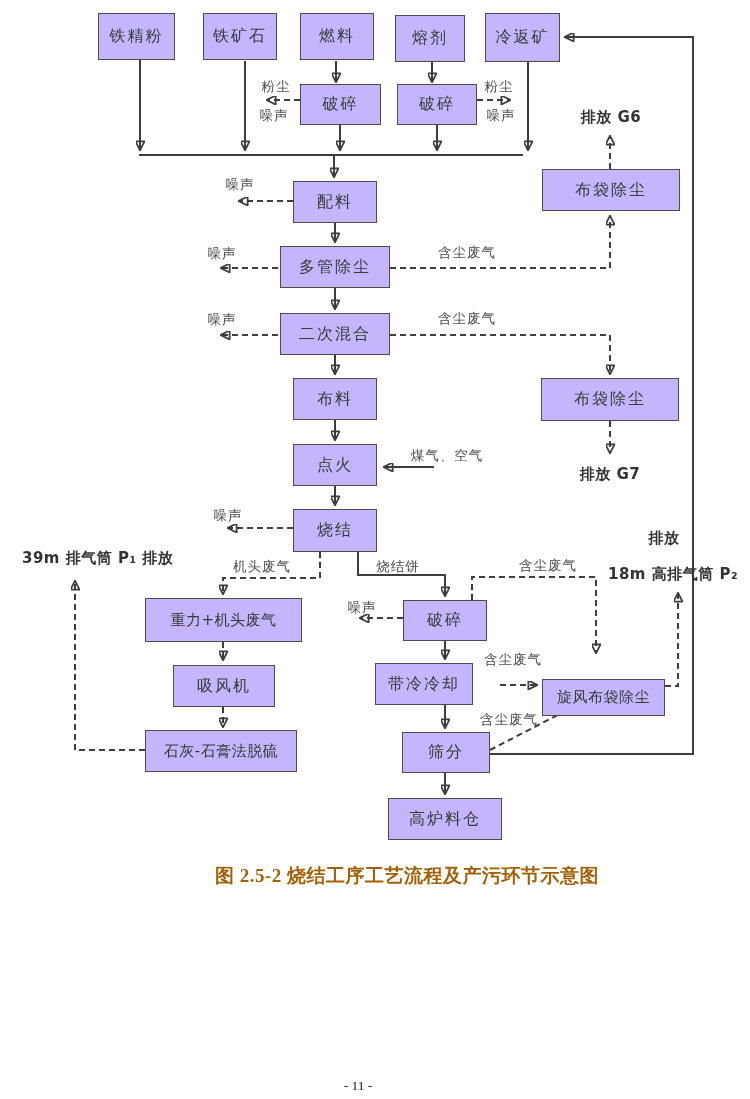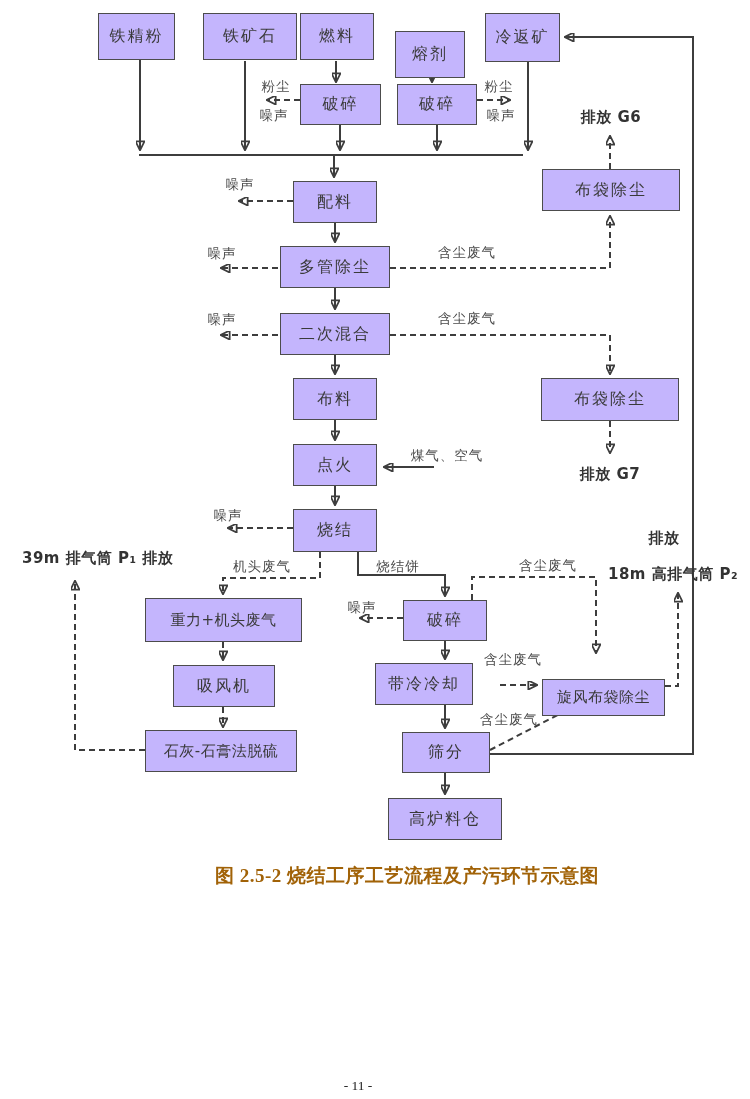--- a/index.html
+++ b/index.html
@@ -95,27 +95,27 @@
     <path class="d" d="M490 750 L575 706" marker-end="url(#ah)"></path>
     <path class="d" d="M665 686 H678 V594" marker-end="url(#ah)"></path>
     <path class="d" d="M145 750 H75 V582" marker-end="url(#ah)"></path>
     <path class="d" d="M223 642 V659" marker-end="url(#ah)"></path>
     <path class="d" d="M223 707 V726" marker-end="url(#ah)"></path>
   </svg>
 
   <div class="box" style="left:98px;top:13px;width:77px;height:47px">
       <span>铁精粉</span>
     </div>
-  <div class="box" style="left:203px;top:13px;width:94px;height:47px">
+  <div class="box" style="left:203px;top:13px;width:74px;height:47px">
       <span>铁矿石</span>
     </div>
   <div class="box" style="left:300px;top:13px;width:74px;height:47px">
       <span>燃料</span>
     </div>
-  <div class="box" style="left:395px;top:31px;width:70px;height:47px">
+  <div class="box" style="left:395px;top:15px;width:70px;height:47px">
       <span>熔剂</span>
     </div>
   <div class="box" style="left:485px;top:13px;width:75px;height:49px">
       <span>冷返矿</span>
     </div>
   <div class="box" style="left:300px;top:84px;width:81px;height:41px">
       <span>破碎</span>
     </div>
   <div class="box" style="left:397px;top:84px;width:80px;height:41px">
       <span>破碎</span>

